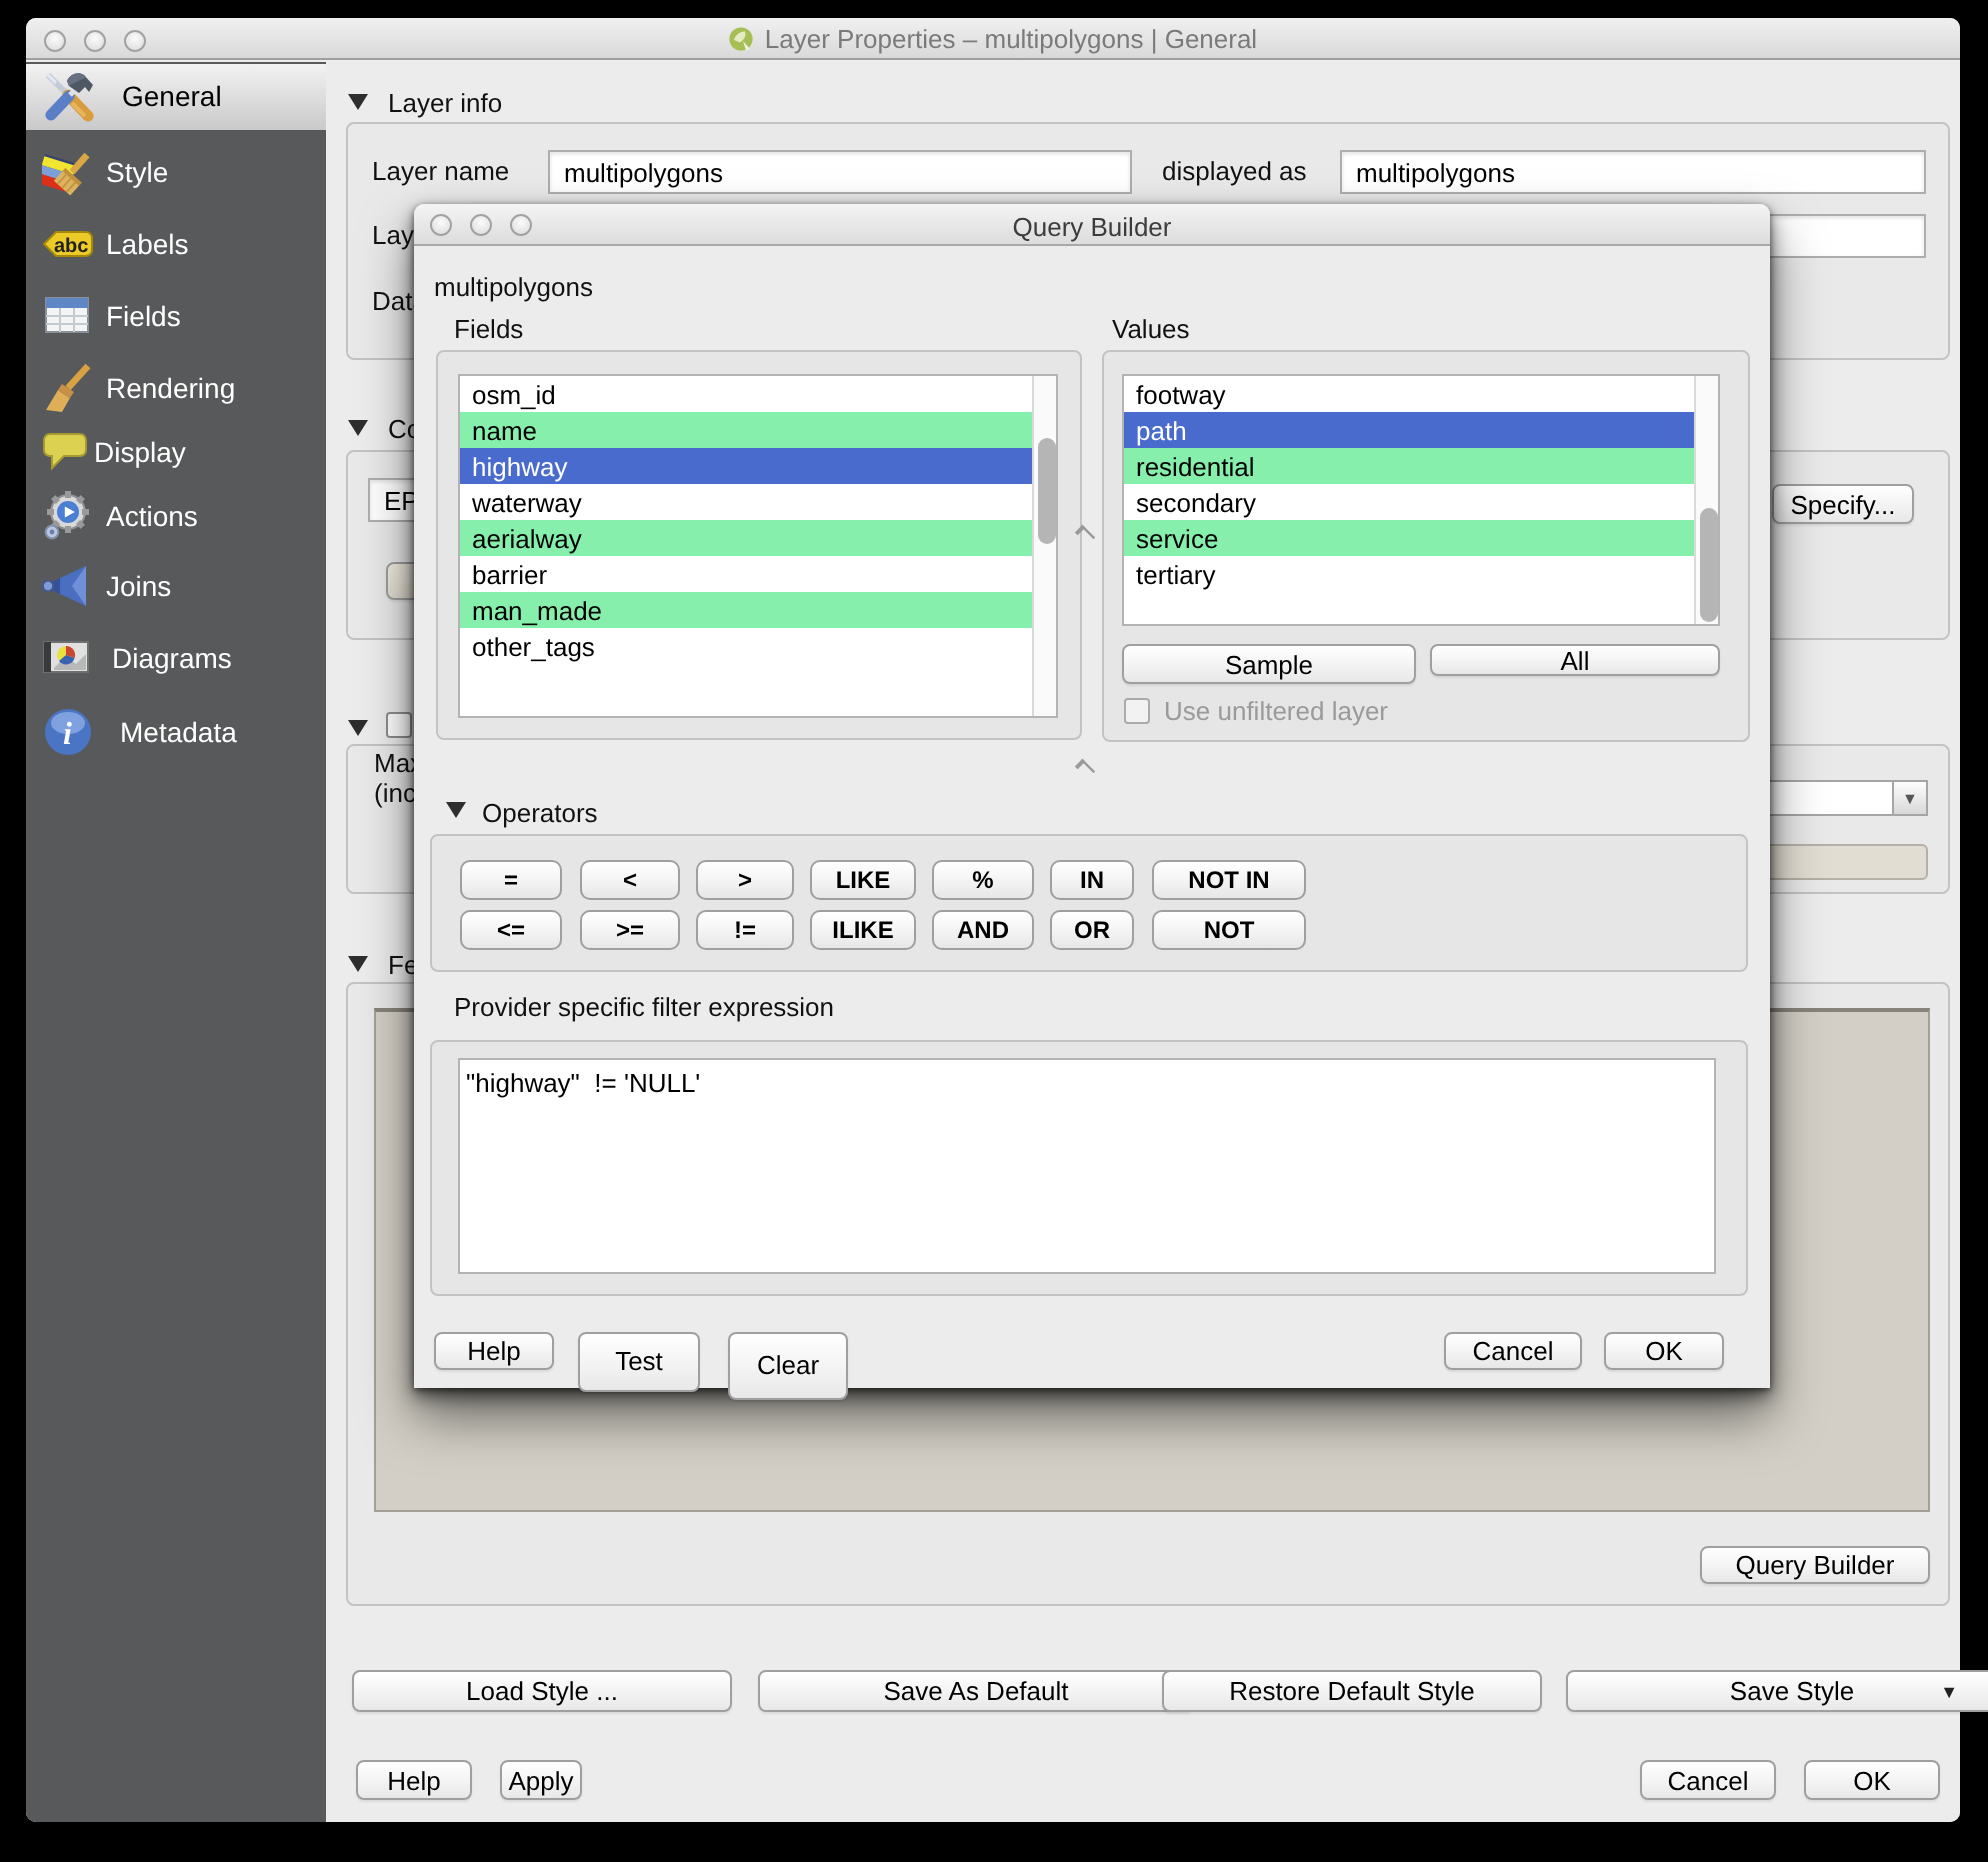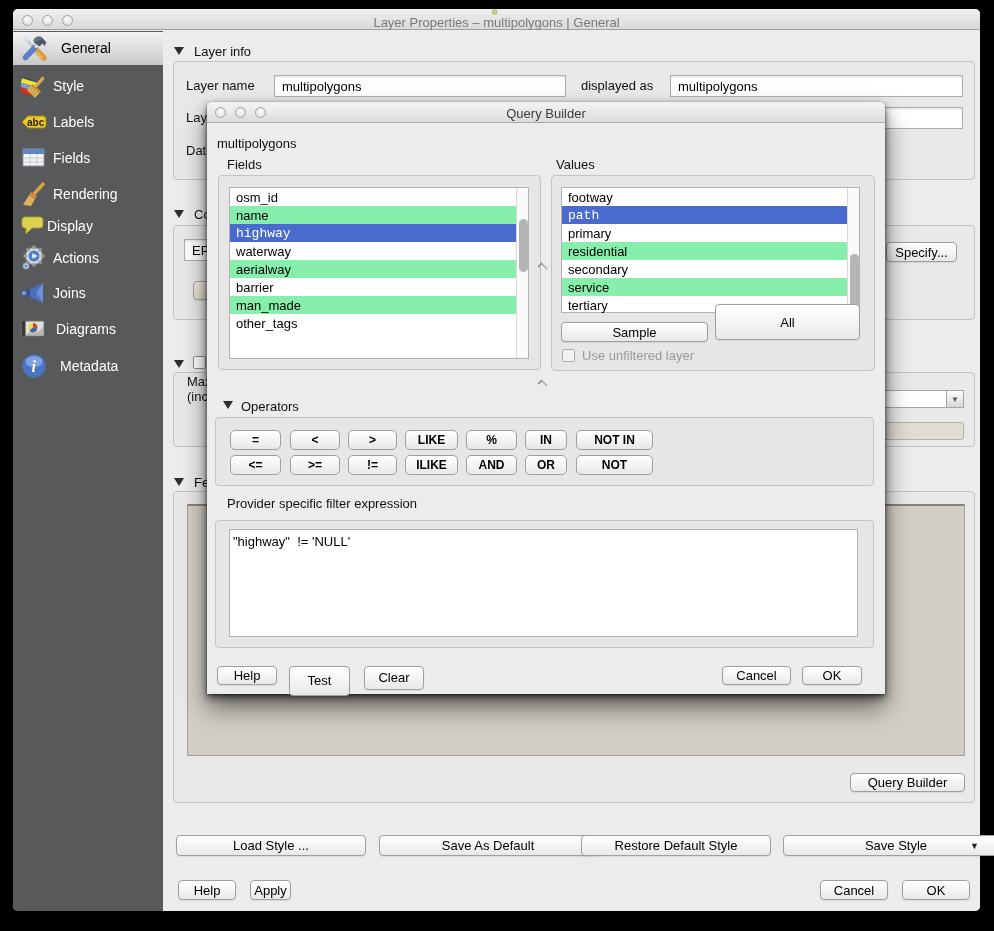--- a/index.html
+++ b/index.html
@@ -9,21 +9,21 @@
 #win { position:absolute; left:13px; top:9px; width:967px; height:902px;
   background:#ececec; border-radius:5px; }
 #titlebar { position:absolute; left:0; top:0; width:967px; height:21px;
   background:linear-gradient(#f0f0f0,#d9d9d9); border-bottom:1px solid #9f9f9f;
   border-radius:5px 5px 0 0; }
 .tl { position:absolute; top:5.5px; width:11px; height:11px; border-radius:50%;
   background:radial-gradient(circle at 50% 35%, #fafafa, #dcdcdc);
   border:1px solid #a2a2a2; }
 #wtitle { position:absolute; top:0; left:0; width:100%; height:21px;
   display:flex; align-items:center; justify-content:center;
-  font-size:13px; color:#7a7a7a;flex-direction:column; }
+  font-size:13px; color:#7a7a7a; }
 #wtitle svg { margin-right:5px; }
 #sidebar { position:absolute; left:0; top:22px; width:150px; height:880px;
   background:#58595a; border-radius:0 0 0 5px; }
 .sbitem { position:absolute; left:0; width:150px; height:33px; color:#fff;
   font-size:14px; display:flex; align-items:center; }
 .sbitem .ic { position:absolute; left:8px; width:26px; height:26px; }
 .sbitem .lb { position:absolute; left:55px; }
 .sbsel { background:linear-gradient(#f2f2f2,#c9c9c9); color:#000; }
 #content { position:absolute; left:150px; top:22px; width:817px; height:880px;
   background:#ececec; border-radius:0 0 5px 0; }
@@ -45,21 +45,21 @@
   box-shadow:0 14px 26px rgba(0,0,0,0.5), 0 4px 9px rgba(0,0,0,0.55), 0 1px 3px rgba(0,0,0,0.5); }
 #qbtitle { position:absolute; left:0; top:0; width:678px; height:21px;
   background:linear-gradient(#f4f4f4,#dcdcdc); border-bottom:1px solid #a8a8a8;
   border-radius:5px 5px 0 0; }
 #qbtitle .txt { position:absolute; width:100%; text-align:center; top:4px;
   font-size:13px; color:#3c3c3c; }
 .list { position:absolute; background:#fff; border:1px solid #b3b3b3; }
 .row { height:18px; font-size:13px; color:#000; display:flex; align-items:center;
   padding-left:6px; }
 .ralt { background:#86efac;text-align:right; }
-.rsel { background:#4a6bce; color:#fff;font-family:Liberation Mono, monospace; }
+.rsel { background:#4a6bce; color:#fff; }
 .sbar { position:absolute; width:12px; background:#fafafa; border-left:1px solid #d9d9d9; }
 .thumb { position:absolute; left:1.5px; width:9px; background:#b5b5b5; border-radius:5px; }
 .opbtn { position:absolute; height:20px; background:linear-gradient(#ffffff,#f3f3f3 55%,#e7e7e7);
   border:1px solid #9f9f9f; border-radius:5px; font-size:12px; font-weight:bold; color:#000;
   display:flex; align-items:center; justify-content:center; }
 .beige { background:#d3cfc6; }
 </style>
 </head>
 <body>
 <div id="win">
@@ -261,31 +261,30 @@
     <div class="row">other_tags</div>
     <div class="sbar" style="right:0;top:0;height:170px">
         <div class="thumb" style="top:31px;height:53px"></div>
       </div>
   </div>
   <div class="lbl" style="left:556px;top:157px">Values</div>
   <div class="gbox" style="left:551px;top:175px;width:324px;height:196px;background:#e6e6e6"></div>
   <div class="list" style="left:561px;top:187px;width:299px;height:126px">
     <div class="row">footway</div>
     <div class="row rsel">path</div>
-    <div class="row">primary</div>
     <div class="row ralt">residential</div>
     <div class="row">secondary</div>
     <div class="row ralt">service</div>
     <div class="row">tertiary</div>
     <div class="sbar" style="right:0;top:0;height:124px">
         <div class="thumb" style="top:66px;height:57px"></div>
       </div>
   </div>
   <div class="btn" style="left:561px;top:322px;width:147px;height:20px">Sample</div>
-  <div class="btn" style="left:715px;top:304px;width:145px;height:36px">All</div>
+  <div class="btn" style="left:715px;top:322px;width:145px;height:16px">All</div>
   <div class="abs" style="left:562px;top:349px;width:13px;height:13px;background:#f2f2f2;border:1px solid #ababab;border-radius:2px"></div>
   <div class="lbl" style="left:582px;top:348px;color:#9a9a9a">Use unfiltered layer</div>
   <div class="tri" style="left:223px;top:401px"></div>
   <div class="lbl" style="left:241px;top:398.5px">Operators</div>
   <div class="gbox" style="left:215px;top:417px;width:659px;height:69px;background:#e6e6e6"></div>
   <div class="opbtn" style="left:230px;top:430px;width:51px">=</div>
   <div class="opbtn" style="left:290px;top:430px;width:50px">&lt;</div>
   <div class="opbtn" style="left:348px;top:430px;width:49px">&gt;</div>
   <div class="opbtn" style="left:405px;top:430px;width:53px">LIKE</div>
   <div class="opbtn" style="left:466px;top:430px;width:51px">%</div>
@@ -299,16 +298,16 @@
   <div class="opbtn" style="left:525px;top:455px;width:42px">OR</div>
   <div class="opbtn" style="left:576px;top:455px;width:77px">NOT</div>
   <div class="abs" style="left:538px;top:263px;width:9px;height:9px;border-top:2px solid #9a9a9a;border-left:2px solid #9a9a9a;transform:rotate(45deg) scale(1,0.6)"></div>
   <div class="abs" style="left:538px;top:380px;width:9px;height:9px;border-top:2px solid #9a9a9a;border-left:2px solid #9a9a9a;transform:rotate(45deg) scale(1,0.6)"></div>
   <div class="lbl" style="left:227px;top:496px">Provider specific filter expression</div>
   <div class="gbox" style="left:215px;top:520px;width:659px;height:128px;background:#e6e6e6"></div>
   <div class="abs" style="left:229px;top:529px;width:629px;height:108px;background:#fff;border:1px solid #b3b3b3"></div>
   <div class="abs" style="left:233px;top:534px;font-size:13px;color:#000;white-space:nowrap">"highway"&nbsp; != 'NULL'</div>
   <div class="btn" style="left:217px;top:665.5px;width:60px;height:19.5px">Help</div>
   <div class="btn" style="left:289px;top:665.5px;width:61px;height:30px">Test</div>
-  <div class="btn" style="left:364px;top:665.5px;width:60px;height:24px">Clear</div>
+  <div class="btn" style="left:364px;top:665.5px;width:60px;height:34px">Clear</div>
   <div class="btn" style="left:722px;top:665.5px;width:69px;height:19.5px">Cancel</div>
   <div class="btn" style="left:802px;top:665.5px;width:60px;height:19.5px">OK</div>
 </div>
 
 </body></html>

